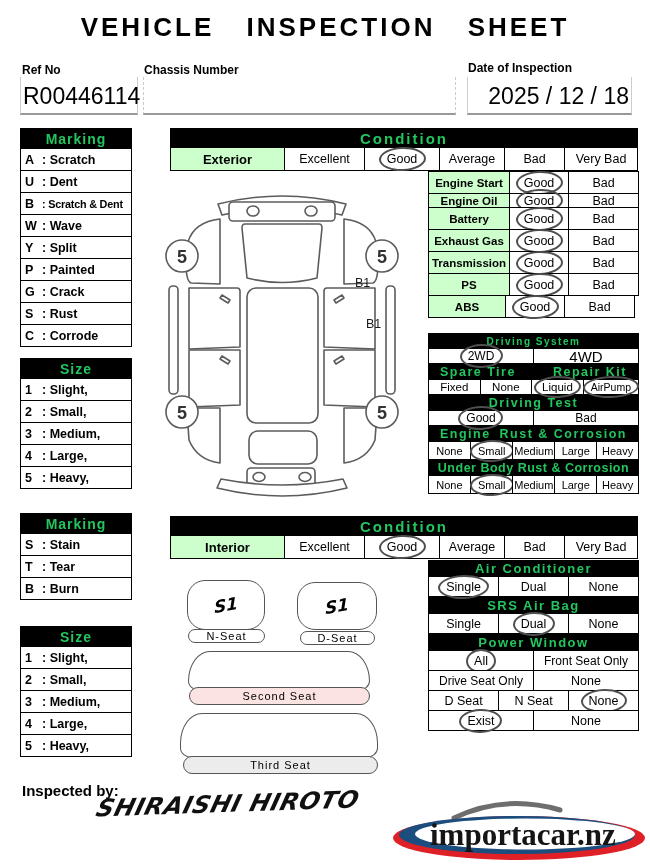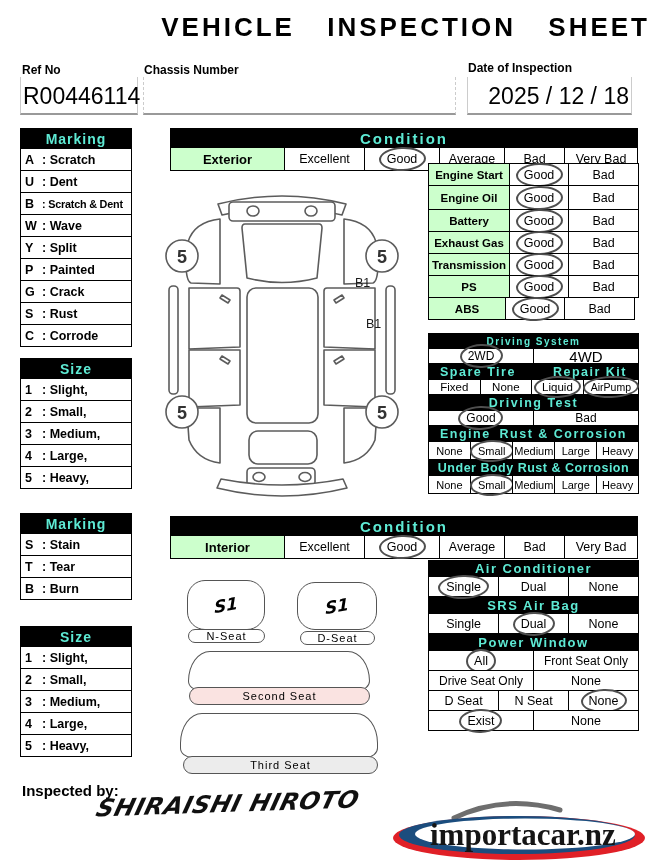--- a/index.html
+++ b/index.html
@@ -1,25 +1,25 @@
 <!DOCTYPE html>
 <html><head>
 <meta charset="utf-8">
 <style>
   html,body{margin:0;padding:0;background:#fff}
   .sheet{position:relative;width:650px;height:865px;background:#fff;overflow:hidden;
          font-family:"Liberation Sans",sans-serif;color:#000}
   .abs{position:absolute}
-  .title{position:absolute;left:0;top:12px;width:650px;text-align:right;
+  .title{position:absolute;left:0;top:12px;width:650px;text-align:center;
          font-size:26px;font-weight:bold;letter-spacing:3px;word-spacing:22px}
   .flabel{position:absolute;font-size:12px;font-weight:700}
   .fbox{position:absolute;border-bottom:2px solid #999;border-left:1px solid #ccc;border-right:1px solid #ccc;
         display:flex;align-items:flex-end;box-sizing:border-box;background:#fff}
   .fval{font-size:23px;padding:0 2px 3px 2px;white-space:nowrap}
-  .bar{background:#000;color:#5eead4;font-weight:bold;display:flex;align-items:center;
+  .bar{background:#000;color:#22c55e;font-weight:bold;display:flex;align-items:center;
        justify-content:center;letter-spacing:1.5px;box-sizing:border-box}
   .bar.split{justify-content:space-between;padding:0 12px}
   .row{display:flex;margin-top:-1px}
   .c{border:1px solid #000;background:#fff;display:flex;align-items:center;justify-content:center;
      font-size:12.5px;white-space:nowrap;box-sizing:border-box;position:relative}
   .c + .c{margin-left:-1px}
   .f1{flex:1}
   .green{background:#ccffcc}
   .lbl{font-weight:bold;font-size:13px}
   .leg .bar{height:21px;font-size:14px;letter-spacing:1px}
@@ -192,33 +192,33 @@
       <text x="215" y="77">5</text>
       <text x="15" y="233">5</text>
       <text x="215" y="233">5</text>
     </g>
     <g font-size="12.5" fill="#1a1a1a">
       <text x="188" y="101">B1</text>
       <text x="199" y="142">B1</text>
     </g>
   </svg>
 
-  <div class="abs" style="left:428px;top:164px;width:211px">
+  <div class="abs" style="left:428px;top:172px;width:211px">
     <div class="row" style="height:23px">
       <div class="c green lbl" style="width:82px;font-size:11.5px">
           <span>Engine Start</span>
         </div>
       <div class="c" style="width:60px">
           <span class="circ">Good</span>
         </div>
       <div class="c" style="width:71px">
           <span>Bad</span>
         </div>
     </div>
-    <div class="row" style="height:25px">
+    <div class="row" style="height:15px">
       <div class="c green lbl" style="width:82px;font-size:11.5px">
           <span>Engine Oil</span>
         </div>
       <div class="c" style="width:60px">
           <span class="circ">Good</span>
         </div>
       <div class="c" style="width:71px">
           <span>Bad</span>
         </div>
     </div>

